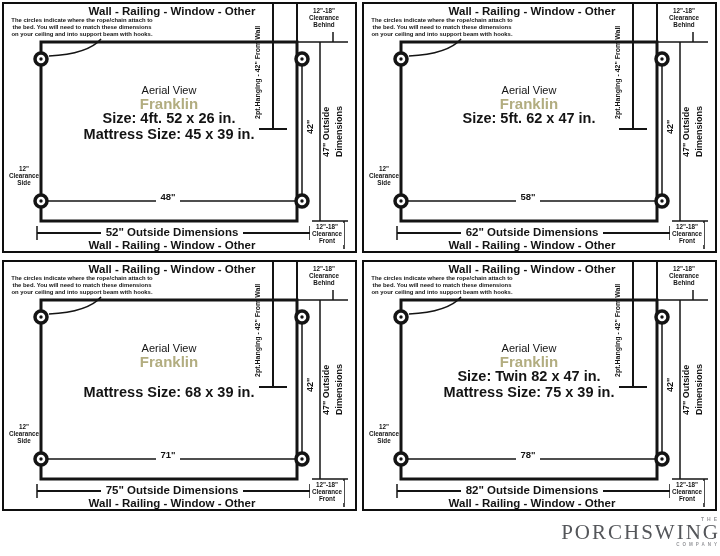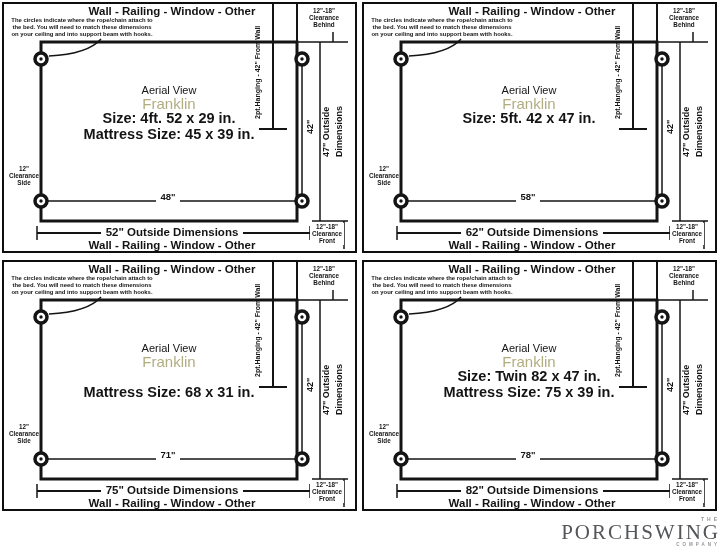--- a/index.html
+++ b/index.html
@@ -24,21 +24,21 @@
   .p-disclaimer{left:4px;top:13px;width:148px;font-size:5.9px;line-height:6.9px;font-weight:bold;text-align:center;}
   .p-disclaimer span{display:block;}
 
   .rot{writing-mode:vertical-rl;transform:rotate(180deg);text-align:center;font-weight:bold;}
   .p-hang{left:250px;top:12px;width:13px;height:112px;font-size:7px;}
   .p-42{left:301px;top:98px;width:13px;height:50px;font-size:9px;}
   .p-47a{left:317px;top:50px;width:13px;height:155px;font-size:9px;}
   .p-47b{left:330px;top:50px;width:13px;height:155px;font-size:9px;}
 
   .p-aerial{left:0;top:80px;width:330px;text-align:center;font-size:11px;font-weight:normal;}
-  .p-model{left:0;top:91px;width:330px;text-align:center;font-size:15px;font-weight:normal;}
+  .p-model{left:0;top:91px;width:330px;text-align:center;font-size:15px;font-weight:bold;}
   .p-size{left:0;top:106px;width:330px;text-align:center;font-size:14.5px;font-weight:bold;}
   .p-mattress{left:0;top:122px;width:330px;text-align:center;font-size:14.5px;font-weight:bold;}
 
   .p-inner{left:104px;top:187px;width:120px;text-align:center;font-size:9.5px;font-weight:bold;}
   .p-inner span{display:inline-block;background:#fff;padding:0 4px;}
   .p-outdim{left:0;top:222px;width:336px;text-align:center;font-size:11.5px;font-weight:bold;}
   .p-outdim span{display:inline-block;background:#fff;padding:0 5px;}
   .p-wallbottom{left:0;top:235px;width:336px;text-align:center;font-size:11.5px;font-weight:bold;}
 
   .logo{position:absolute;left:0;top:516px;width:720px;text-align:right;}
@@ -98,21 +98,21 @@
       <span>on your ceiling and into support beam with hooks.</span>
     </div>
 
     <div class="abs rot p-hang">2pt.Hanging - 42" From Wall</div>
     <div class="abs rot p-42">42"</div>
     <div class="abs rot p-47a">47" Outside</div>
     <div class="abs rot p-47b">Dimensions</div>
 
     <div class="abs p-aerial">Aerial View</div>
     <div class="abs p-model" style="color: rgb(178, 173, 128);">Franklin</div>
-    <div class="abs p-size">Size: 4ft. 52 x 29 in.</div>
+    <div class="abs p-size">Size: 4ft. 52 x 26 in.</div>
     <div class="abs p-mattress">Mattress Size: 45 x 39 in.</div>
 
     <div class="abs small3 p-clear-side">
       <span>12"</span>
       <span>Clearance</span>
       <span>Side</span>
     </div>
 
     <div class="abs p-inner">
       <span>48"</span>
@@ -177,21 +177,21 @@
       <span>on your ceiling and into support beam with hooks.</span>
     </div>
 
     <div class="abs rot p-hang">2pt.Hanging - 42" From Wall</div>
     <div class="abs rot p-42">42"</div>
     <div class="abs rot p-47a">47" Outside</div>
     <div class="abs rot p-47b">Dimensions</div>
 
     <div class="abs p-aerial">Aerial View</div>
     <div class="abs p-model" style="color: rgb(178, 173, 128);">Franklin</div>
-    <div class="abs p-size">Size: 5ft. 42 x 47 in.</div>
+    <div class="abs p-size">Size: 5ft. 62 x 47 in.</div>
 
     <div class="abs small3 p-clear-side">
       <span>12"</span>
       <span>Clearance</span>
       <span>Side</span>
     </div>
 
     <div class="abs p-inner">
       <span>58"</span>
     </div>
@@ -255,21 +255,21 @@
       <span>on your ceiling and into support beam with hooks.</span>
     </div>
 
     <div class="abs rot p-hang">2pt.Hanging - 42" From Wall</div>
     <div class="abs rot p-42">42"</div>
     <div class="abs rot p-47a">47" Outside</div>
     <div class="abs rot p-47b">Dimensions</div>
 
     <div class="abs p-aerial">Aerial View</div>
     <div class="abs p-model" style="color: rgb(178, 173, 128);">Franklin</div>
-    <div class="abs p-mattress">Mattress Size: 68 x 31 in.</div>
+    <div class="abs p-mattress">Mattress Size: 68 x 39 in.</div>
 
     <div class="abs small3 p-clear-side">
       <span>12"</span>
       <span>Clearance</span>
       <span>Side</span>
     </div>
 
     <div class="abs p-inner">
       <span>71"</span>
     </div>

